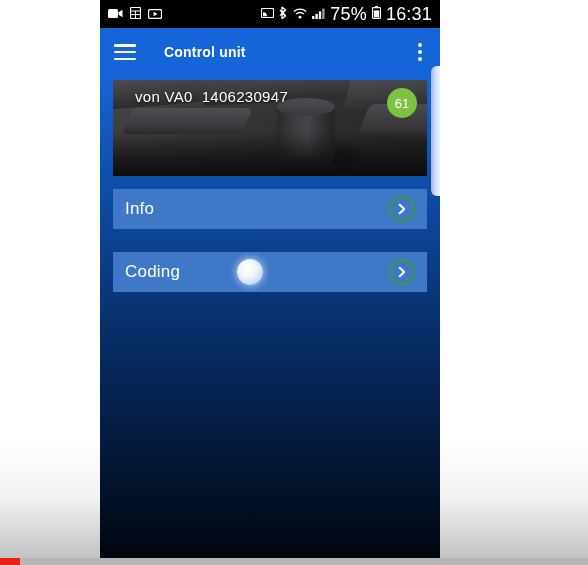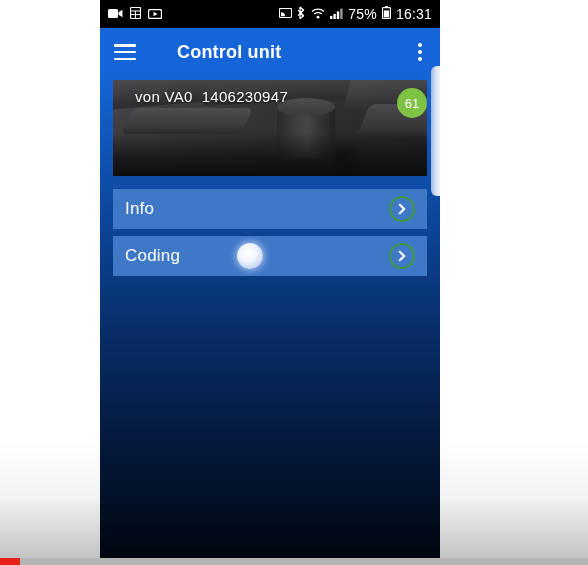--- a/index.html
+++ b/index.html
@@ -47,21 +47,21 @@
     box-sizing: border-box;
   }
   .status-left, .status-right {
     display: flex;
     align-items: center;
   }
   .status-left { gap: 7px; }
   .status-right { gap: 5px; }
   .status-text {
     color: #ffffff;
-    font-size: 14px;
+    font-size: 18px;
     letter-spacing: 0.2px;
     white-space: nowrap;
   }
   .sicon { display: block; }
 
   
   #app-bar {
     position: absolute;
     left: 0; top: 28px;
     width: 340px;
@@ -82,23 +82,23 @@
   }
   #hamburger-icon span {
     display: block;
     height: 2.5px;
     width: 100%;
     background: #ffffff;
     border-radius: 1px;
   }
   #app-bar-title {
     color: #ffffff;
-    font-size: 18px;
+    font-size: 14px;
     font-weight: bold;
-    margin-left: 41px;
+    margin-left: 28px;
     letter-spacing: 0.2px;
   }
   #overflow-icon {
     margin-left: auto;
     display: flex;
     flex-direction: column;
     gap: 3px;
     cursor: pointer;
     padding: 4px;
   }
@@ -231,21 +231,21 @@
     position: absolute;
     left: 22px; top: 8px;
     color: #ffffff;
     font-size: 15px;
     letter-spacing: 0.3px;
     text-shadow: 0 1px 2px rgba(0,0,0,0.65);
     white-space: pre;
   }
   #status-badge {
     position: absolute;
-    right: 0; top: 8px;
+    right: 10px; top: 8px;
     width: 30px; height: 30px;
     border-radius: 50%;
     background: #7DC242;
     display: flex;
     align-items: center;
     justify-content: center;
     color: #ffffff;
     font-size: 13px;
   }
 
@@ -256,21 +256,21 @@
     width: 314px;
     height: 40px;
     background: #4078c8;
     display: flex;
     align-items: center;
     box-sizing: border-box;
     padding: 0 12px;
     overflow: hidden;
   }
   #row-info   { top: 113px; }
-  #row-coding { top: 160px; }
+  #row-coding { top: 176px; }
   .row-label {
     color: #ffffff;
     font-size: 17px;
     letter-spacing: 0.2px;
   }
   .row-arrow {
     margin-left: auto;
     width: 26px; height: 26px;
     border-radius: 50%;
     border: 2.5px solid #3f9a3f;

